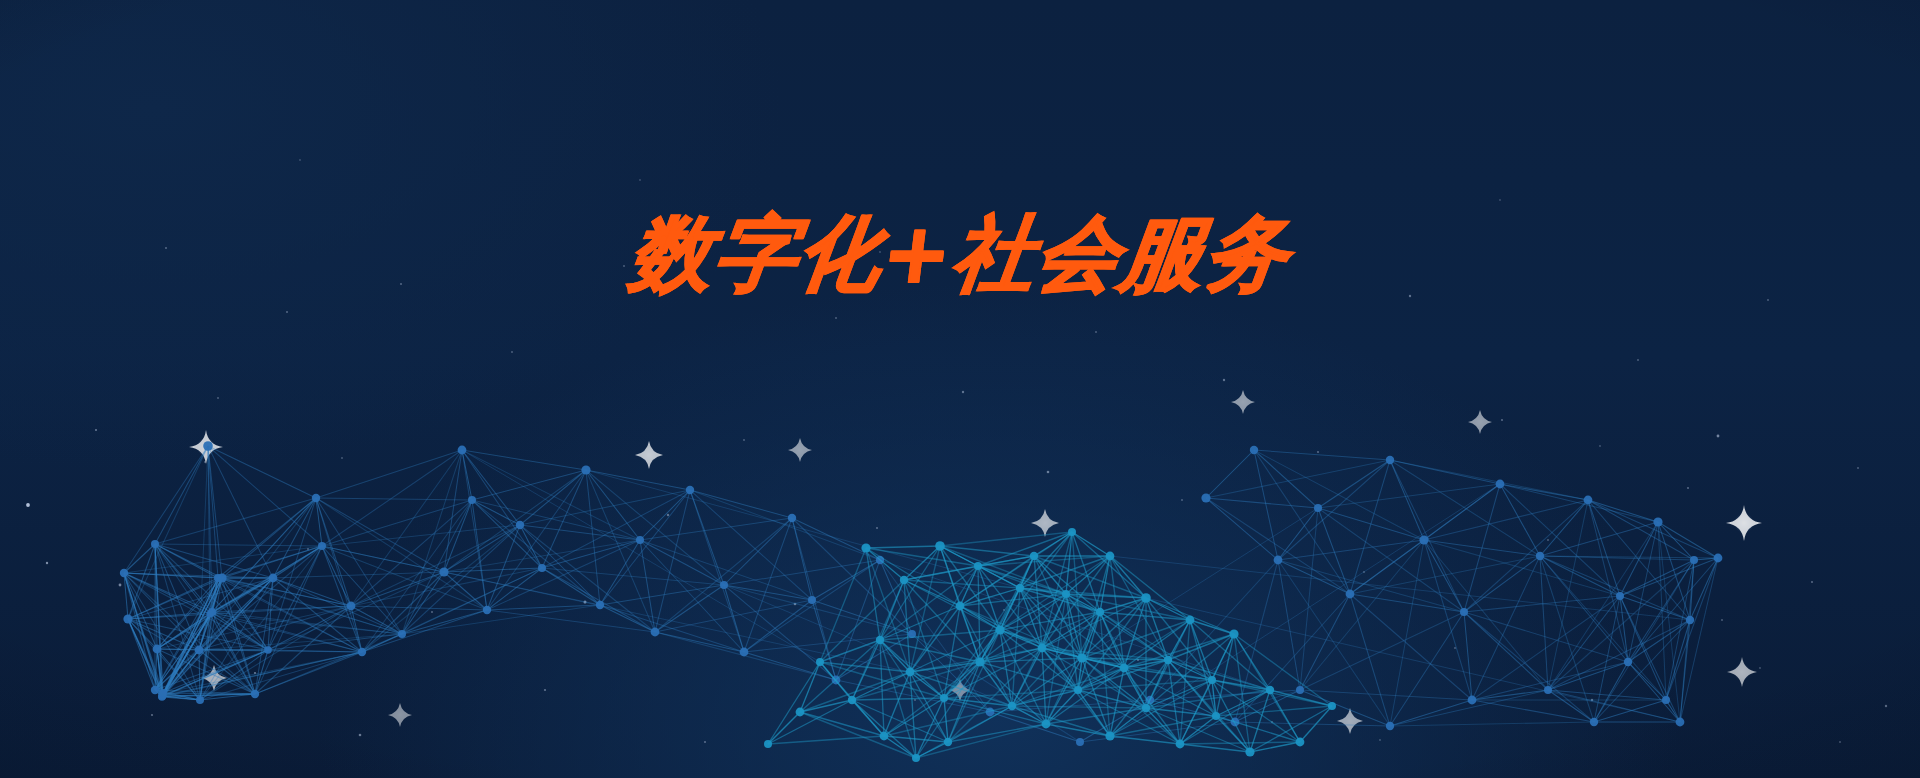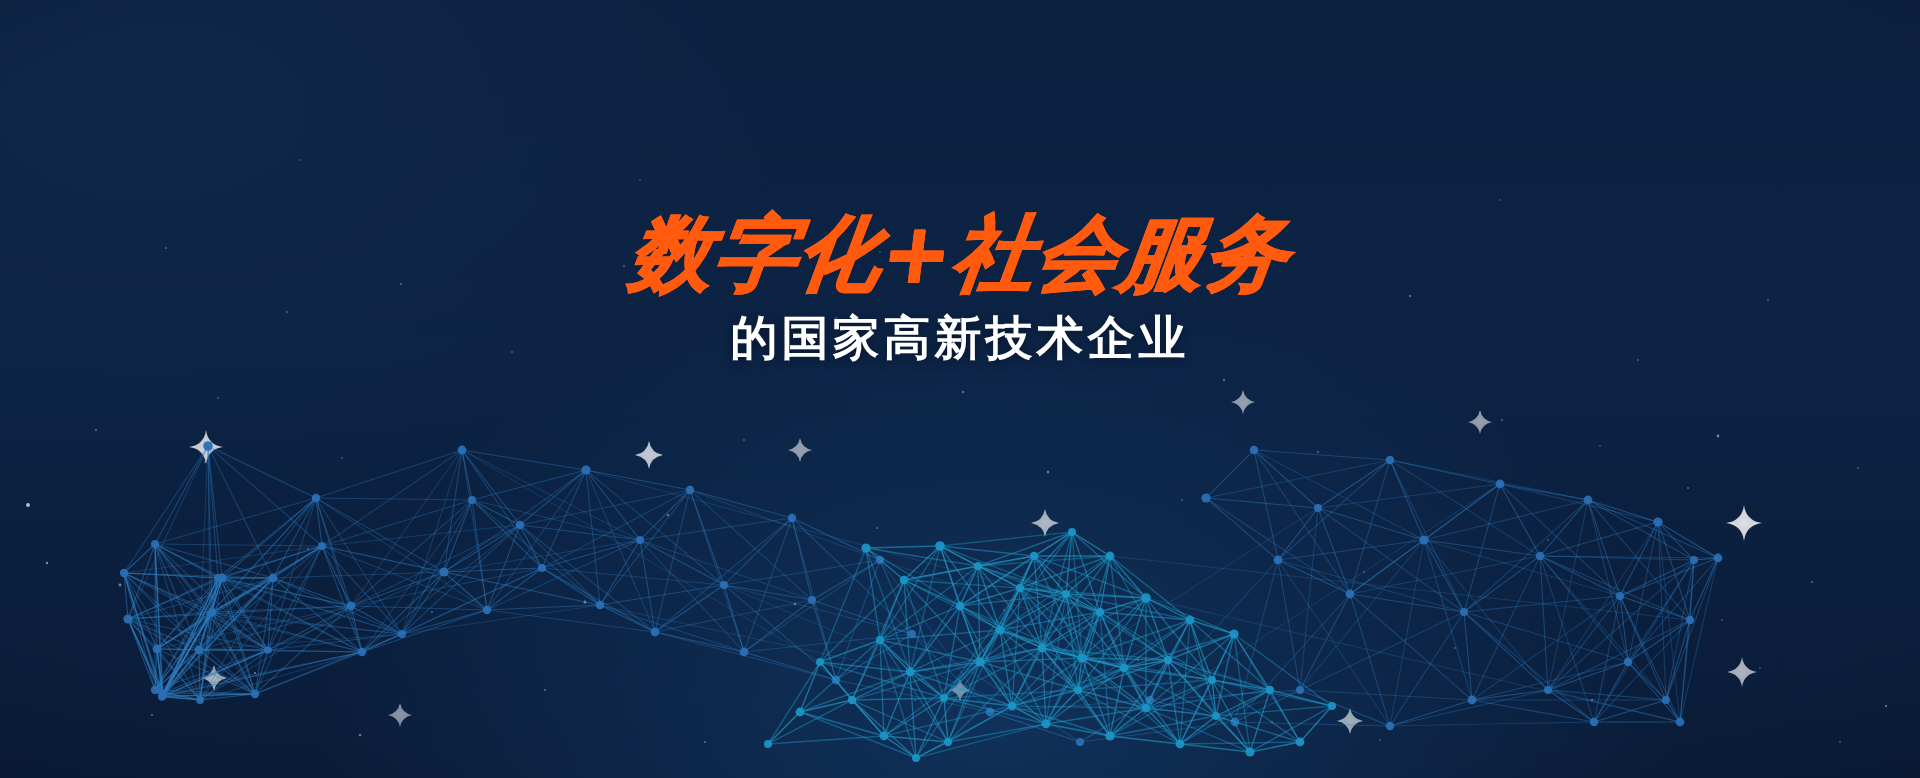--- a/index.html
+++ b/index.html
@@ -1128,16 +1128,15 @@
           <circle cx="1072" cy="532" r="4" fill="#1b93c4" fill-opacity="0.95"></circle>
           <circle cx="1034" cy="556" r="4.2" fill="#1b93c4" fill-opacity="0.95"></circle>
         </g>
       </g>
     </svg>
 
   <div class="bg-vignette"></div>
 
   <div class="copy">
     <h1 class="title">数字化+社会服务</h1>
-    <p class="subtitle">的国家高新技术企业</p>
   </div>
 
 </div>
 
 </body></html>

